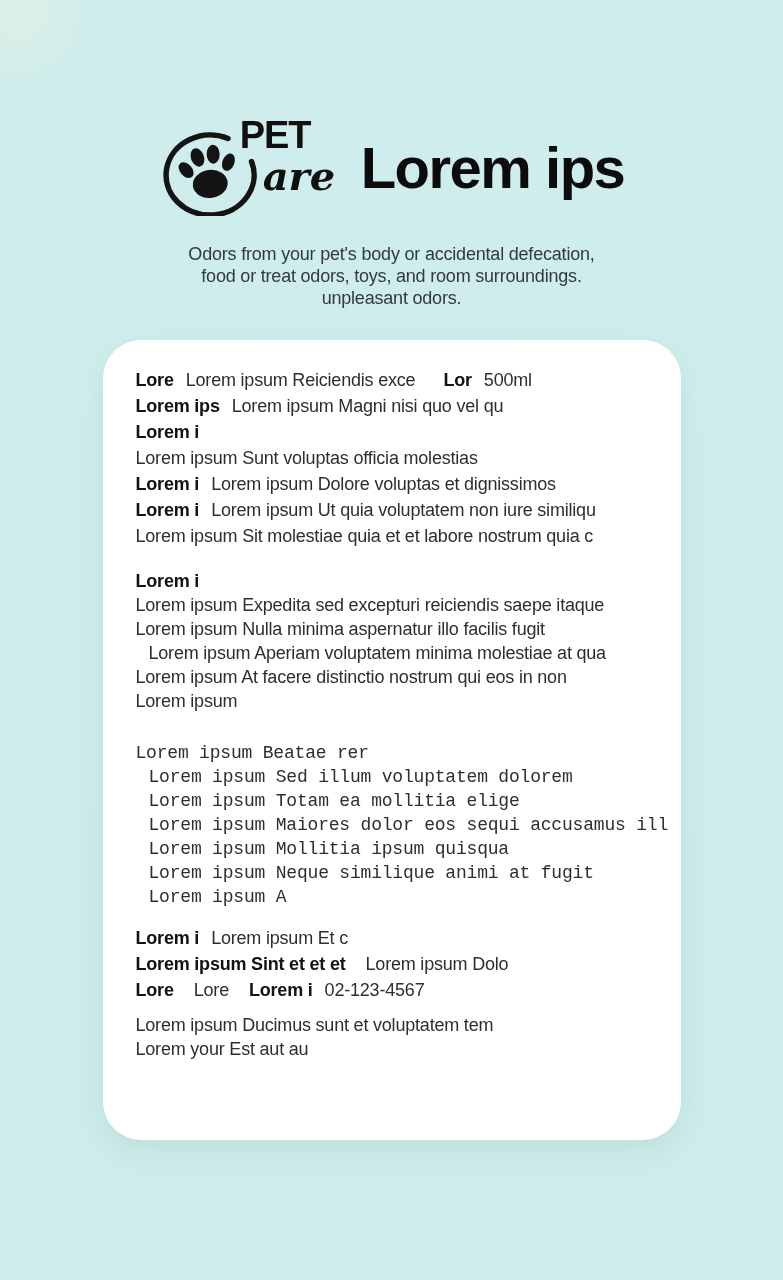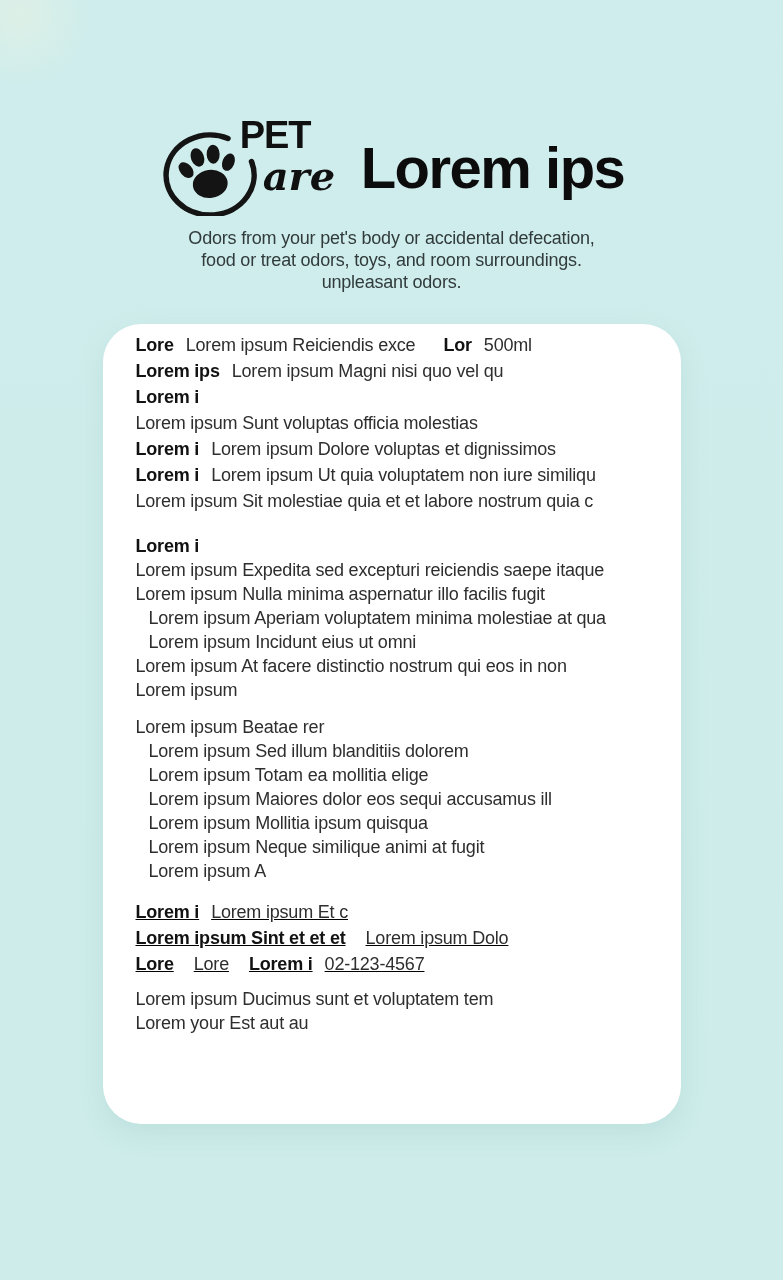--- a/index.html
+++ b/index.html
@@ -21,34 +21,34 @@
     position:absolute; left:81px; top:-2px;
     font-size:38px; font-weight:800; letter-spacing:-1px; color:#101010;
   }
   .brand-are {
     position:absolute; left:104px; top:36px;
     font-family:"DejaVu Serif", serif; font-style:italic; font-weight:bold;
     font-size:40px; color:#101010;
   }
   .title { font-size:58px; font-weight:800; color:#0c0c0c; letter-spacing:-1.5px; }
   .subtitle {
-    margin-top:10px; font-size:18px; line-height:1.22; color:#313b3b;
+    margin-top:26px; font-size:18px; line-height:1.22; color:#313b3b;
     text-align:center; white-space:pre-line; letter-spacing:-0.2px;
   }
   
   .card {
     margin:30px auto 0; width:578px; height:800px;
     background:#ffffff; border-radius:38px;
-    padding:8px 18px 0 33px;
+    padding:27px 18px 0 33px;
     box-shadow:0 10px 26px rgba(110,165,155,.16);
   }
   .section + .section { margin-top:18px; }
   #card-content .section:nth-child(2) { margin-top:20px; }
-  #card-content .section:nth-child(3) { margin-top:13px; }
-  #card-content .section:nth-child(4) { margin-top:16px;text-decoration:underline; }
+  #card-content .section:nth-child(3) { margin-top:28px;font-family:Liberation Mono, monospace; }
+  #card-content .section:nth-child(4) { margin-top:16px; }
   #card-content .section:nth-child(5) { margin-top:10px; }
   .line {
     font-size:18px; line-height:24px; color:#2e2e2e;
     letter-spacing:-0.2px; white-space:nowrap;
   }
   #card-content .section:nth-child(1) .line,
   #card-content .section:nth-child(4) .line { line-height:26px; }
   .line.indent { padding-left:13px; }
   .seg.bold { font-weight:700; color:#121212; }
   .seg + .seg { margin-left:12px; }
@@ -95,27 +95,26 @@
           <div class="line"><span class="seg">Lorem ipsum Sunt voluptas officia molestias</span></div>
           <div class="line"><span class="seg bold">Lorem i</span><span class="seg">Lorem ipsum Dolore voluptas et dignissimos</span></div>
           <div class="line"><span class="seg bold">Lorem i</span><span class="seg">Lorem ipsum Ut quia voluptatem non iure similiqu</span></div>
           <div class="line"><span class="seg">Lorem ipsum Sit molestiae quia et et labore nostrum quia c</span></div>
         </div>
         <div class="section">
           <div class="line"><span class="seg bold">Lorem i</span></div>
           <div class="line"><span class="seg">Lorem ipsum Expedita sed excepturi reiciendis saepe itaque</span></div>
           <div class="line"><span class="seg">Lorem ipsum Nulla minima aspernatur illo facilis fugit</span></div>
           <div class="line indent"><span class="seg">Lorem ipsum Aperiam voluptatem minima molestiae at qua</span></div>
-          <div class="line indent"><span class="seg">Lorem ipsum Incidunt eius ut omni</span></div>
           <div class="line"><span class="seg">Lorem ipsum At facere distinctio nostrum qui eos in non</span></div>
           <div class="line"><span class="seg">Lorem ipsum</span></div>
         </div>
         <div class="section">
           <div class="line"><span class="seg">Lorem ipsum Beatae rer</span></div>
-          <div class="line indent"><span class="seg">Lorem ipsum Sed illum blanditiis dolorem</span></div>
+          <div class="line indent"><span class="seg">Lorem ipsum Sed illum voluptatem dolorem</span></div>
           <div class="line indent"><span class="seg">Lorem ipsum Totam ea mollitia elige</span></div>
           <div class="line indent"><span class="seg">Lorem ipsum Maiores dolor eos sequi accusamus ill</span></div>
           <div class="line indent"><span class="seg">Lorem ipsum Mollitia ipsum quisqua</span></div>
           <div class="line indent"><span class="seg">Lorem ipsum Neque similique animi at fugit</span></div>
           <div class="line indent"><span class="seg">Lorem ipsum A</span></div>
         </div>
         <div class="section">
           <div class="line"><span class="seg bold">Lorem i</span><span class="seg">Lorem ipsum Et c</span></div>
           <div class="line"><span class="seg bold">Lorem ipsum Sint et et et</span><span class="seg" style="margin-left: 20px;">Lorem ipsum Dolo</span></div>
           <div class="line"><span class="seg bold">Lore</span><span class="seg" style="margin-left: 20px;">Lore</span><span class="seg bold" style="margin-left: 20px;">Lorem i</span><span class="seg">02-123-4567</span></div>

